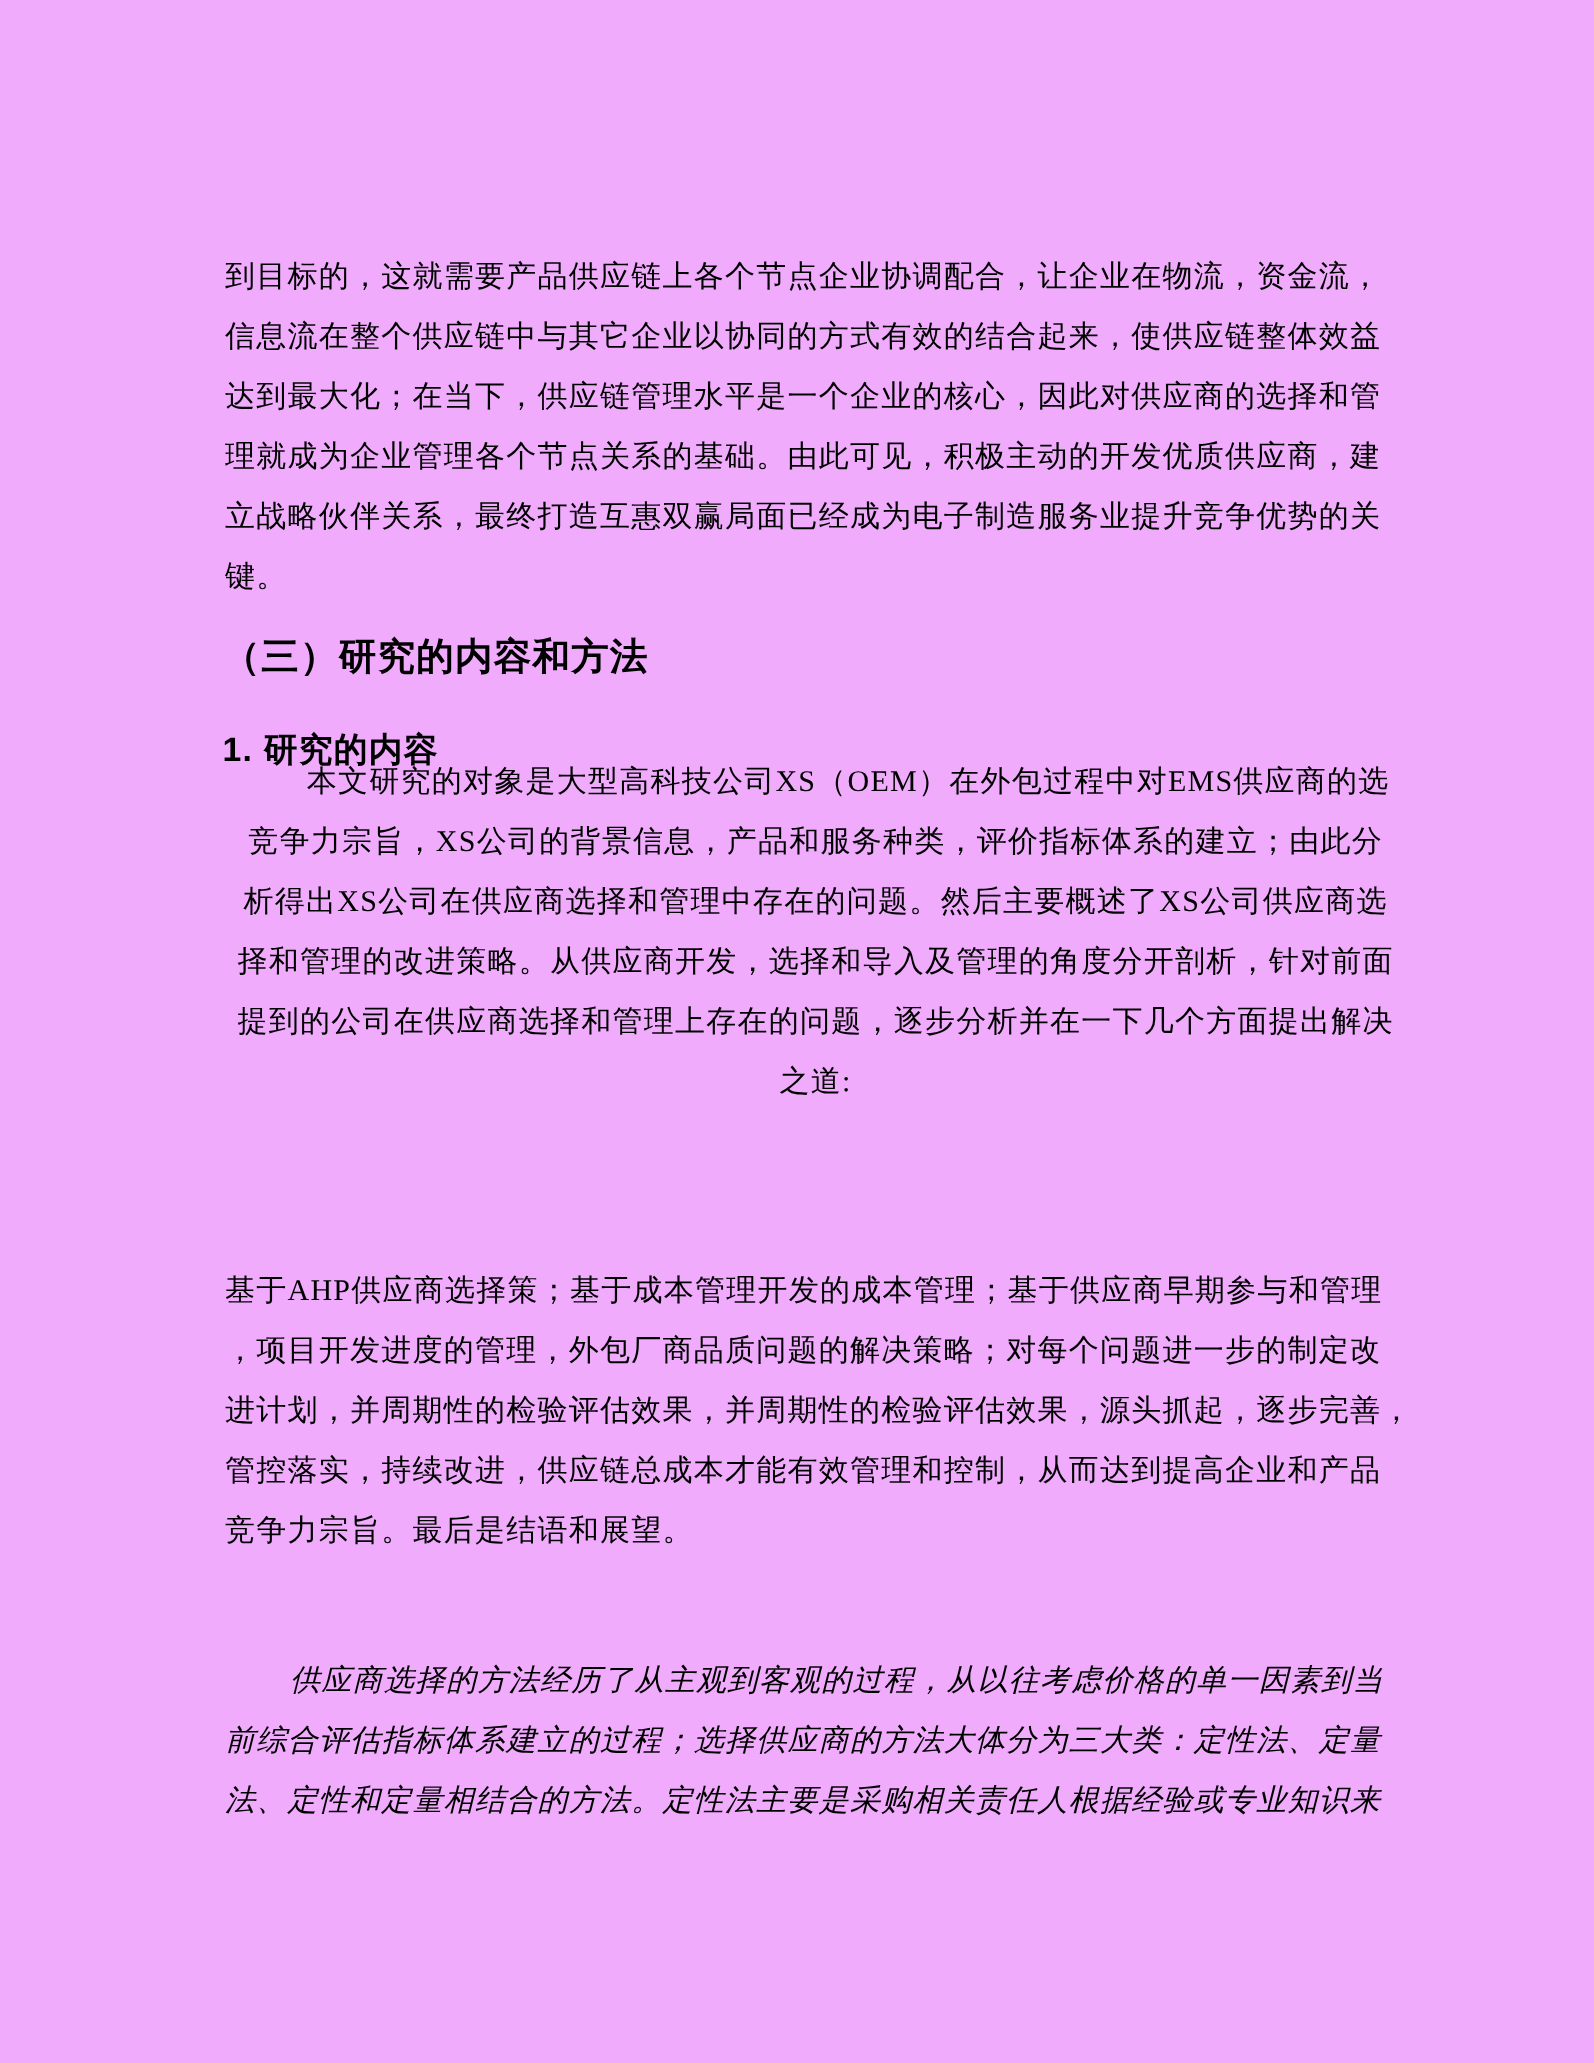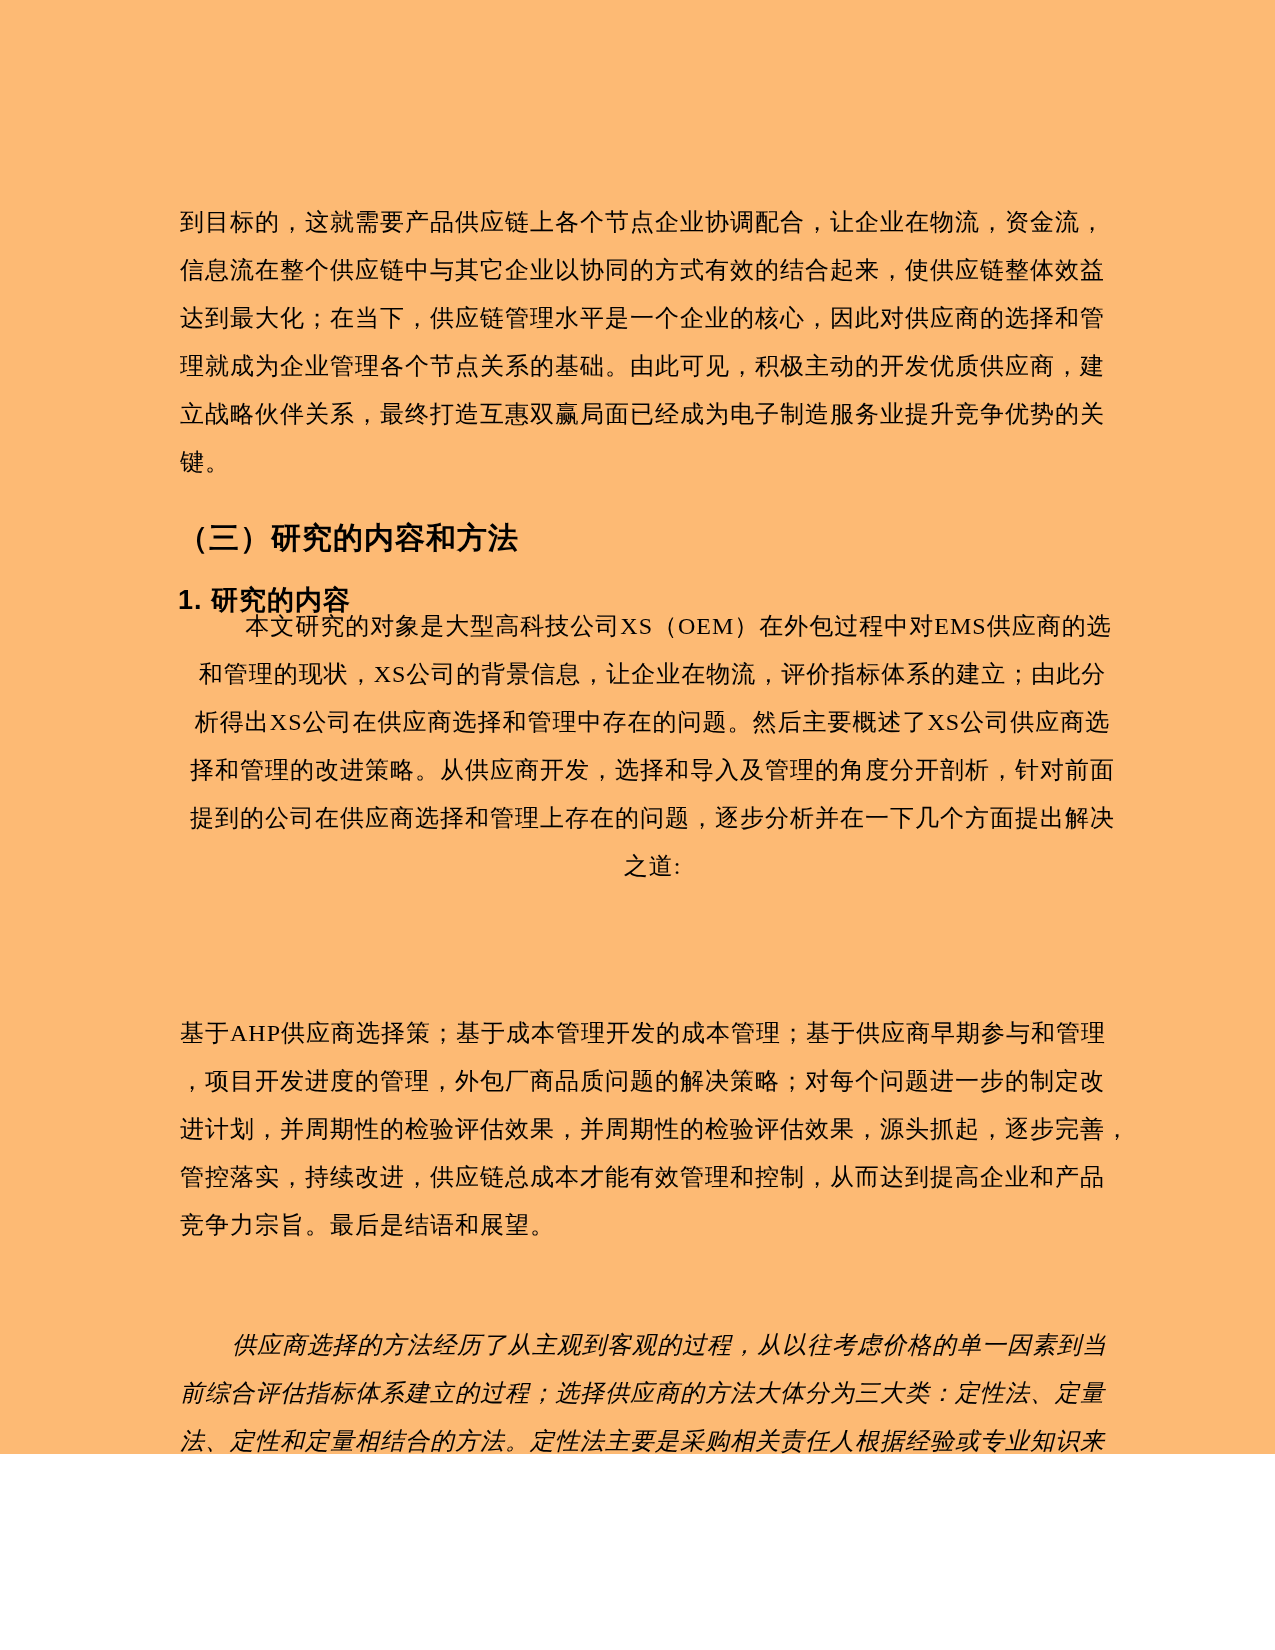--- a/index.html
+++ b/index.html
@@ -3,22 +3,22 @@
 <meta charset="utf-8">
 <style>
   html, body {
     margin: 0;
     padding: 0;
     background: #ffffff;
   }
   .page {
     position: relative;
     width: 1275px;
-    height: 1454px;
-    background: #fdba74;
+    height: 1650px;
+    background: #f0abfc;
     overflow: hidden;
     font-family: "Liberation Serif", "DejaVu Serif", serif;
     color: #000000;
   }
   .textblock {
     position: absolute;
     left: 180px;
     width: 945px;
     font-size: 24px;
     line-height: 48px;
@@ -32,21 +32,21 @@
     padding-left: 52px;
   }
   .heading {
     position: absolute;
     left: 178px;
     font-family: "Liberation Sans", "DejaVu Sans", sans-serif;
     font-weight: bold;
     white-space: nowrap;
   }
   .heading.h-section {
-    top: 518px;
+    top: 506px;
     font-size: 30px;
     line-height: 40px;
     letter-spacing: 1px;
   }
   .heading.h-subsection {
     top: 583px;
     font-size: 27px;
     line-height: 34px;
     letter-spacing: 1px;
   }
@@ -68,21 +68,21 @@
     <div class="line">立战略伙伴关系，最终打造互惠双赢局面已经成为电子制造服务业提升竞争优势的关</div>
     <div class="line">键。</div>
   </div>
 
   <div class="heading h-section">（三）研究的内容和方法</div>
 
   <div class="heading h-subsection">1. 研究的内容</div>
 
   <div id="para-content" class="textblock">
     <div class="line indent">本文研究的对象是大型高科技公司XS（OEM）在外包过程中对EMS供应商的选</div>
-    <div class="line">和管理的现状，XS公司的背景信息，让企业在物流，评价指标体系的建立；由此分</div>
+    <div class="line">竞争力宗旨，XS公司的背景信息，产品和服务种类，评价指标体系的建立；由此分</div>
     <div class="line">析得出XS公司在供应商选择和管理中存在的问题。然后主要概述了XS公司供应商选</div>
     <div class="line">择和管理的改进策略。从供应商开发，选择和导入及管理的角度分开剖析，针对前面</div>
     <div class="line">提到的公司在供应商选择和管理上存在的问题，逐步分析并在一下几个方面提出解决</div>
     <div class="line">之道:</div>
   </div>
 
   <div id="para-strategy" class="textblock">
     <div class="line">基于AHP供应商选择策；基于成本管理开发的成本管理；基于供应商早期参与和管理</div>
     <div class="line">，项目开发进度的管理，外包厂商品质问题的解决策略；对每个问题进一步的制定改</div>
     <div class="line">进计划，并周期性的检验评估效果，并周期性的检验评估效果，源头抓起，逐步完善，</div>

